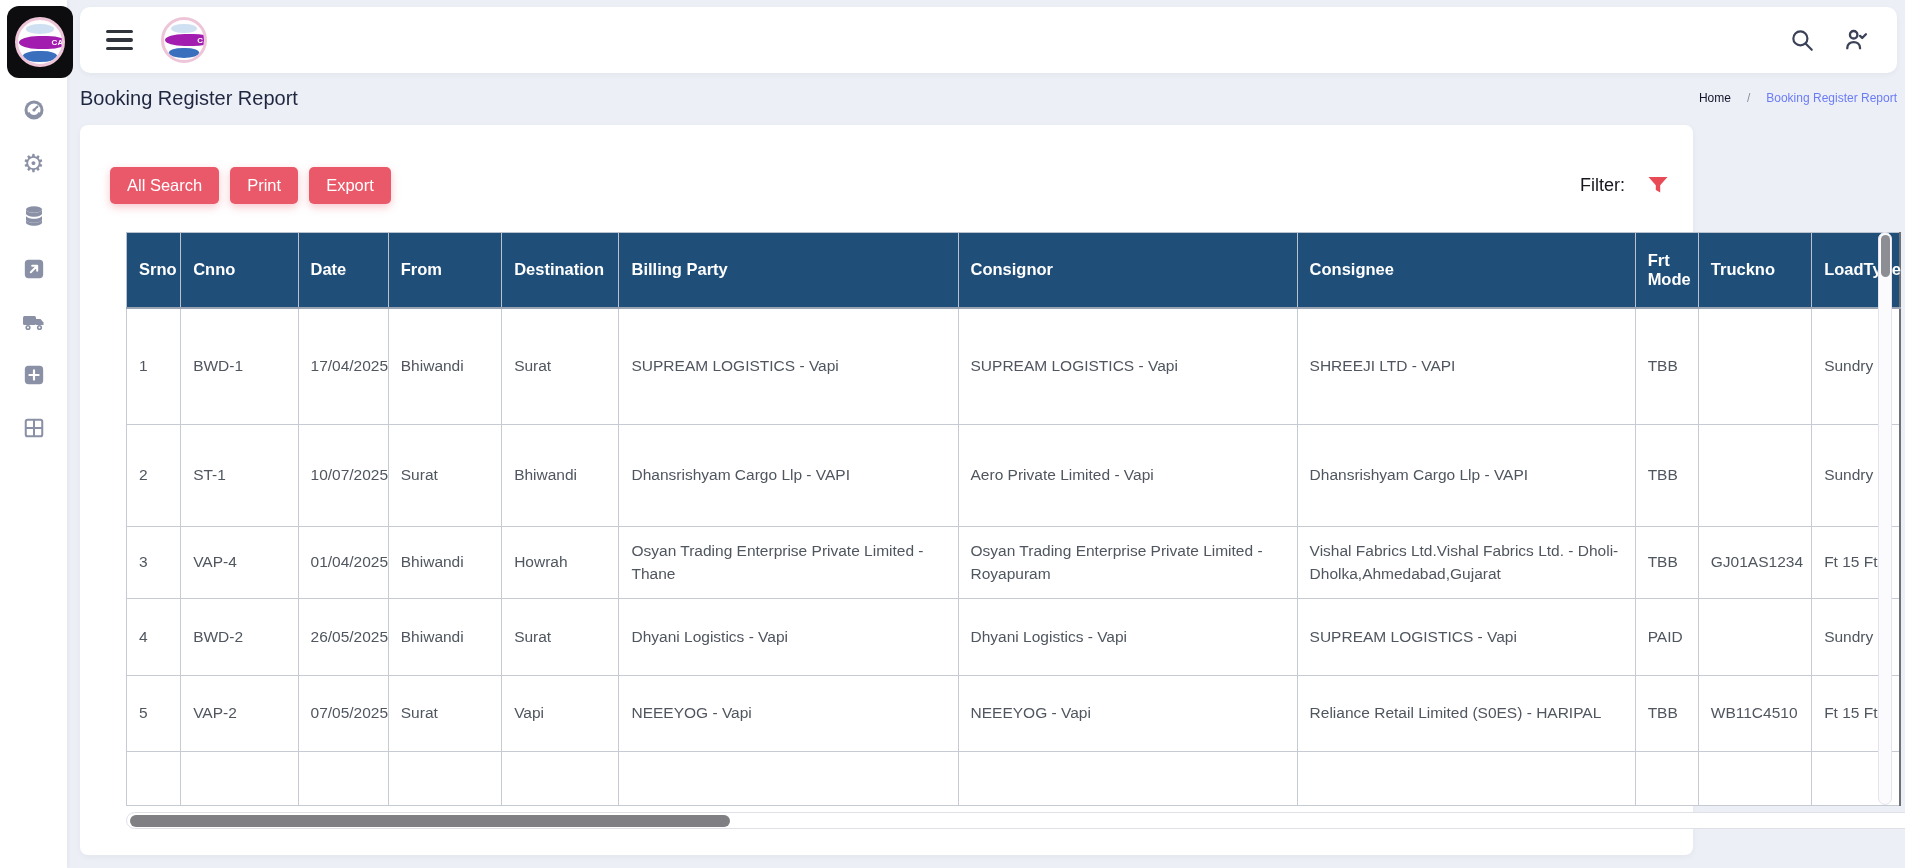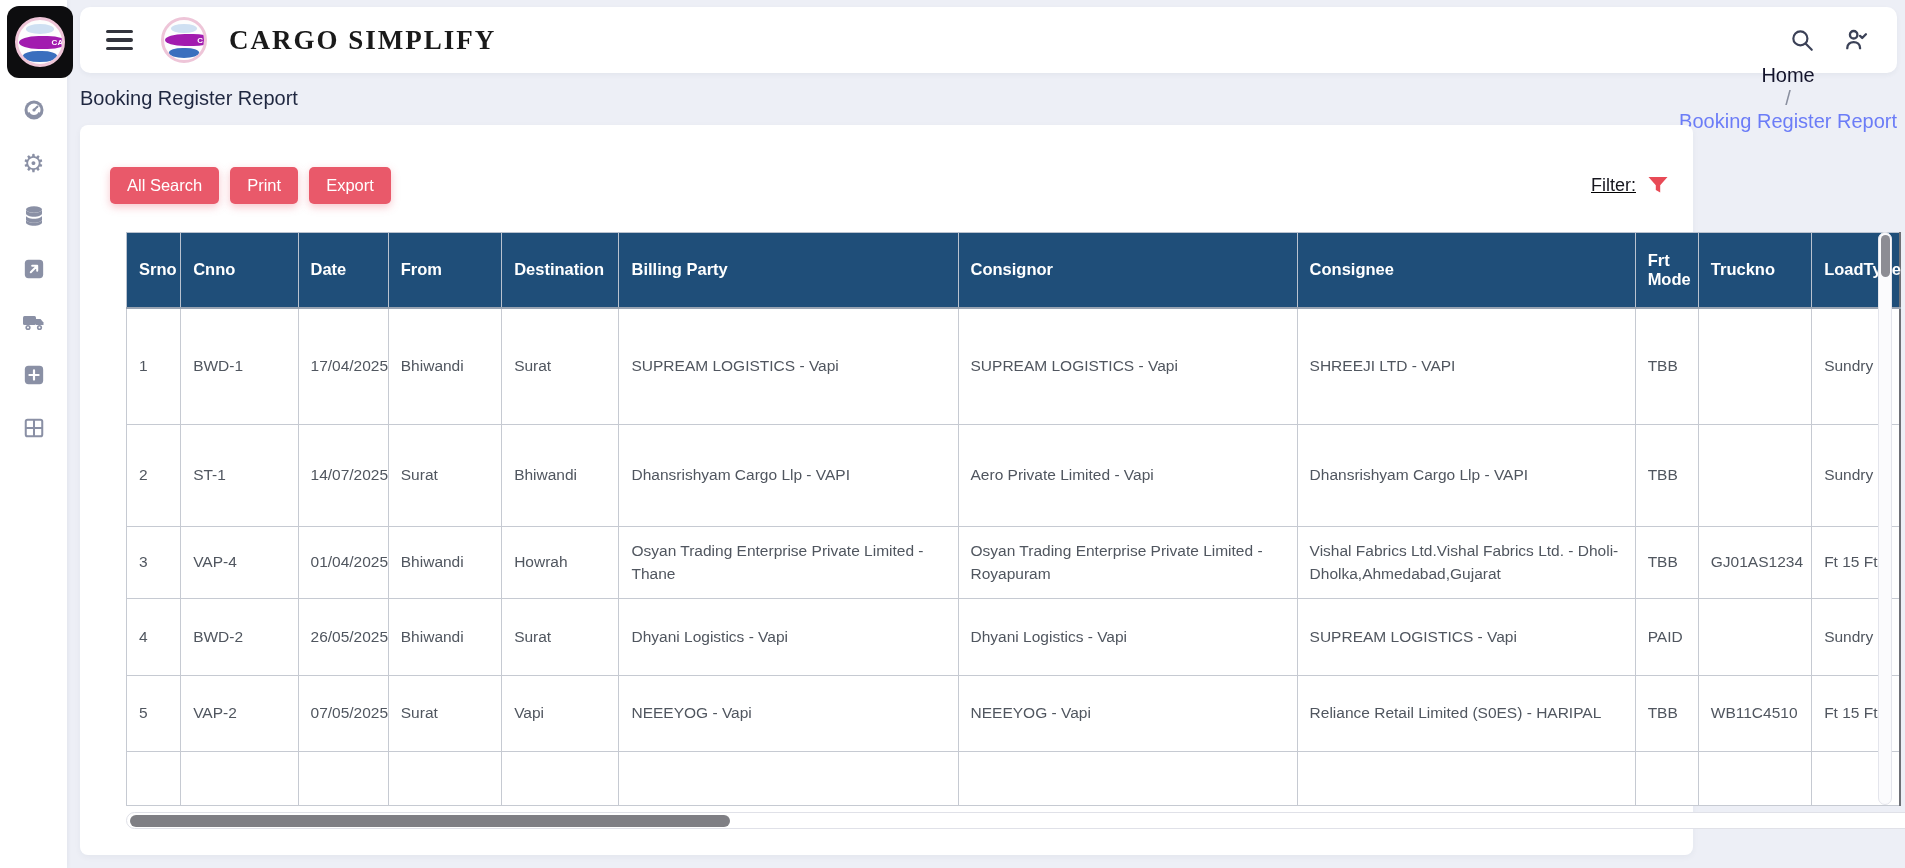--- a/index.html
+++ b/index.html
@@ -45,35 +45,35 @@
     font-weight:bold; font-size:27px; letter-spacing:2px; color:#1a1a1a; }
   .topbar-right { margin-left:auto; margin-right:26px; display:flex;
     align-items:center; gap:24px; }
   .icon-btn { width:30px; height:30px; display:flex; align-items:center;
     justify-content:center; cursor:pointer; }
 
   
   .crumb-row { position:absolute; left:80px; top:80px; width:1817px; height:36px;
     display:flex; align-items:center; }
   .page-title { font-size:20px; color:#1f2740; font-weight:500; }
-  .breadcrumb { margin-left:auto; font-size:20px; display:flex; gap:0; align-items:center;flex-direction:column; }
+  .breadcrumb { margin-left:auto; font-size:12px; display:flex; gap:16px; align-items:center; }
   .crumb-home { color:#14142b; cursor:pointer; }
   .crumb-sep { color:#8a8f9f; }
   .crumb-current { color:#6b7cf7; cursor:pointer; }
 
   
   .card { position:absolute; left:80px; top:125px; width:1613px; height:730px;
     background:#fff; border-radius:8px; box-shadow:0 2px 6px rgba(40,50,80,.05); }
   .toolbar { position:absolute; left:30px; right:22px; top:40px; height:40px;
     display:flex; align-items:center; }
   .btn { background:#e9596a; color:#fff; border:none; border-radius:5px;
     font-size:16.5px; padding:9px 17px; margin-right:11px; cursor:pointer;
     box-shadow:0 3px 8px rgba(233,89,106,.35);
     font-family:"Liberation Sans", sans-serif; }
-  .filter-wrap { margin-left:auto; display:flex; align-items:center; gap:9px;text-decoration:underline; }
+  .filter-wrap { margin-left:auto; display:flex; align-items:center; gap:20px; }
   .filter-label { font-size:18px; color:#17171f; }
   .filter-wrap svg { cursor:pointer; }
 
   
   .table-zone { position:absolute; left:22px; top:107px; width:1790px;padding-left:24px; }
   table { border-collapse:collapse; table-layout:fixed; width:1775px;
     border-left:1px solid #c3c7cf; border-right:2px solid #6e7076;
     border-bottom:1px solid #55565c; }
   thead th { background:#1f4e79; color:#ffffff; font-size:16.5px; font-weight:bold;
     text-align:left; padding:10px 12px; height:75px; vertical-align:middle;
@@ -178,21 +178,20 @@
 
 <div class="topbar">
   <div class="hamburger">
     <span></span>
       <span></span>
       <span></span>
   </div>
   <div class="logo-badge small">
     <div class="logo-band">CARGO</div>
   </div>
-  <div class="app-title">CARGO SIMPLIFY</div>
   <div class="topbar-right">
     <div class="icon-btn">
       <svg width="26" height="26" viewBox="0 0 24 24" fill="none" stroke="#3b4157" stroke-width="2" stroke-linecap="round">
           <circle cx="10.5" cy="10.5" r="6.5"></circle>
           <path d="M15.5 15.5 L21 21"></path>
         </svg>
     </div>
     <div class="icon-btn">
       <svg width="28" height="28" viewBox="0 0 24 24" fill="none" stroke="#3b4157" stroke-width="2" stroke-linecap="round" stroke-linejoin="round">
           <circle cx="10" cy="7.5" r="3.2"></circle>
@@ -266,21 +265,21 @@
             <td>SUPREAM LOGISTICS - Vapi</td>
             <td>SUPREAM LOGISTICS - Vapi</td>
             <td>SHREEJI LTD - VAPI</td>
             <td>TBB</td>
             <td></td>
             <td>Sundry</td>
           </tr>
           <tr>
             <td>2</td>
             <td>ST-1</td>
-            <td>14/07/2025</td>
+            <td>10/07/2025</td>
             <td>Surat</td>
             <td>Bhiwandi</td>
             <td>Dhansrishyam Cargo Llp - VAPI</td>
             <td>Aero Private Limited - Vapi</td>
             <td>Dhansrishyam Cargo Llp - VAPI</td>
             <td>TBB</td>
             <td></td>
             <td>Sundry</td>
           </tr>
           <tr>

